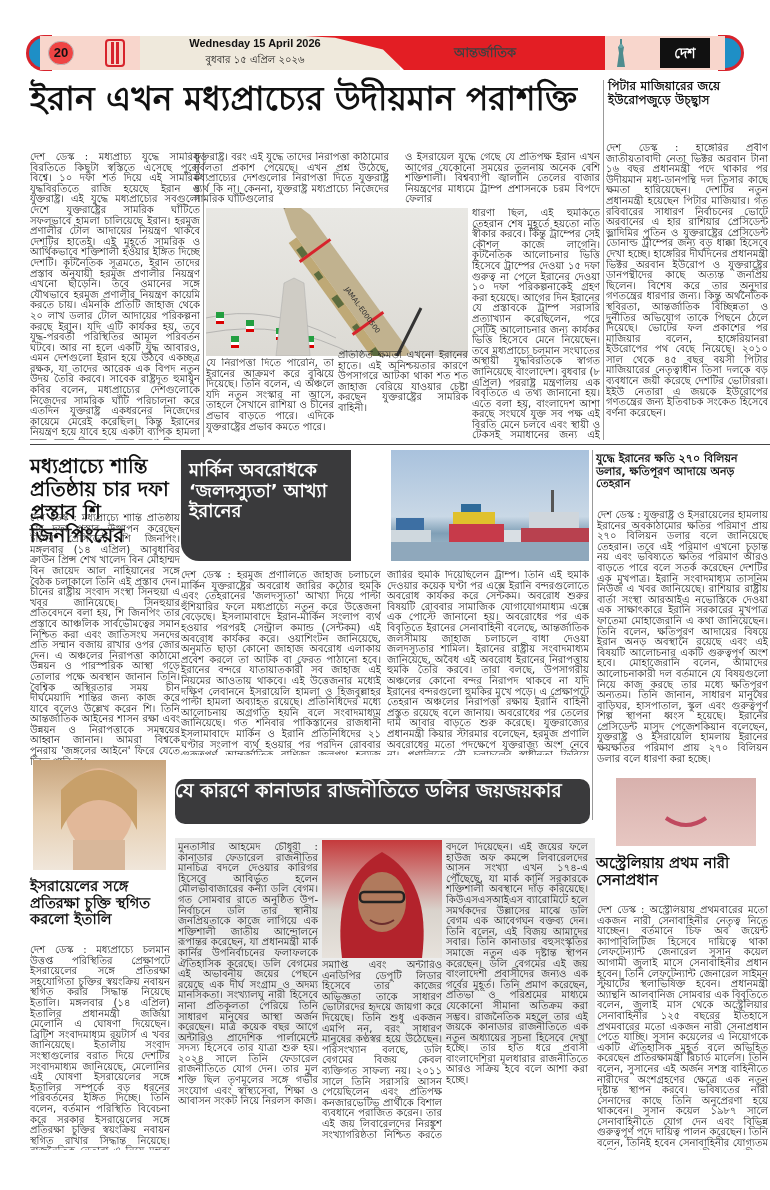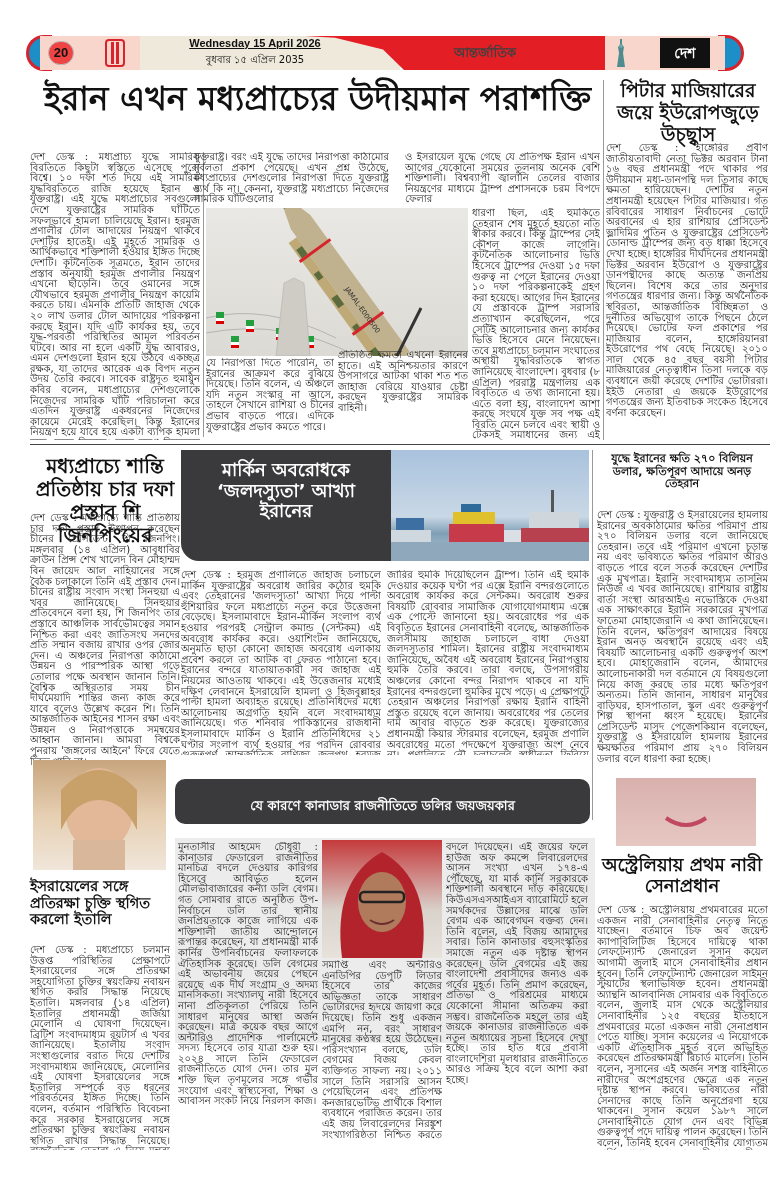--- a/index.html
+++ b/index.html
@@ -4,29 +4,29 @@
 <style>
   * { box-sizing: border-box; margin: 0; padding: 0; }
   body { width: 770px; height: 1190px; background: #fff; font-family: "DejaVu Sans", sans-serif; color: #111; position: relative; overflow: hidden; }
   .abs { position: absolute; }
   .hdr-cap-l { left: 26px; top: 35px; width: 26px; height: 36px; border-radius: 18px 0 0 18px; background: #1e8fc6; border: 3px solid #d7232c; border-right: none; }
   .hdr-cap-r { left: 718px; top: 35px; width: 26px; height: 36px; border-radius: 0 18px 18px 0; background: #1e8fc6; border: 3px solid #d7232c; border-left: none; }
   .hdr-pink-l { left: 40px; top: 36px; width: 100px; height: 34px; background: #f8d6cc; }
   .pgnum { left: 48px; top: 41px; width: 26px; height: 24px; border-radius: 12px; background: #ef4444; border: 1px solid #bbb; font: bold 13px "Liberation Sans", sans-serif; text-align: center; line-height: 22px; }
   .hdr-logo-l { left: 104px; top: 38px; width: 22px; height: 30px; }
   .hdr-date { left: 140px; top: 36px; width: 260px; height: 34px; background: #efe9dc; }
-  .date-en { left: 185px; top: 37px; width: 140px; font: bold 11px "Liberation Sans", sans-serif; text-align: center; text-decoration: underline; }
+  .date-en { left: 185px; top: 37px; width: 140px; font: bold 11px "Liberation Sans", sans-serif; text-align: center; }
   .date-bn { left: 185px; top: 52px; width: 140px; font: 10px "DejaVu Sans", sans-serif; text-align: center; }
   .hdr-red { left: 305px; top: 36px; width: 300px; height: 34px; background: #e31e24; clip-path: polygon(0 0,100% 0,100% 100%,33% 100%,26% 40%,10% 5%); }
   .section-label { left: 430px; top: 43px; width: 110px; color: #404040; font: bold 13px "DejaVu Sans", sans-serif; text-align: center; }
   .hdr-pink-r { left: 605px; top: 36px; width: 120px; height: 34px; background: #f8d6cc; }
   .liberty { left: 612px; top: 37px; width: 18px; height: 32px; }
   .brand-logo { left: 660px; top: 38px; width: 50px; height: 30px; background: #111; color: #fff; font: bold 14px "Liberation Sans", sans-serif; text-align: center; line-height: 30px; }
   
-  .headline { font-family: "DejaVu Sans", sans-serif; font-weight: bold; color: #111; text-align: center; line-height: 1.15; }
+  .headline { font-family: "DejaVu Sans", sans-serif; font-weight: bold; color: #111; text-align: left; line-height: 1.15; }
   .main-title { left: 30px; top: 80px; width: 575px; font-size: 33px; }
   .body { font-size: 10px; line-height: 10.6px; color: #222; text-align: justify; overflow: hidden; }
   .col-rule { background: #999; width: 1px; }
   .hrule { background: #444; height: 1px; }
   .photo { overflow: hidden; }
   .dark-box { background: #3a3a3c; color: #fff; }
 </style>
 </head>
 <body>
 
@@ -36,21 +36,21 @@
 <div class="abs pgnum">20</div>
 <div class="abs hdr-logo-l">
   <svg width="22" height="30" viewBox="0 0 22 30">
       <rect x="2" y="2" width="18" height="26" rx="3" fill="none" stroke="#d7232c" stroke-width="2"></rect>
       <rect x="7" y="4" width="3" height="22" fill="#d7232c"></rect>
       <rect x="12" y="4" width="3" height="22" fill="#d7232c"></rect>
     </svg>
 </div>
 <div class="abs hdr-date"></div>
 <div class="abs date-en">Wednesday 15 April 2026</div>
-<div class="abs date-bn">বুধবার ১৫ এপ্রিল 2035</div>
+<div class="abs date-bn">বুধবার ১৫ এপ্রিল ২০২৬</div>
 <div class="abs hdr-red"></div>
 <div class="abs section-label">আন্তর্জাতিক</div>
 <div class="abs hdr-pink-r"></div>
 <div class="abs liberty">
   <svg width="18" height="32" viewBox="0 0 18 32">
       <path d="M8 2 L10 2 L10 8 L12 10 L11 16 L13 30 L5 30 L7 16 L6 10 L8 8 Z" fill="#4f8c8e"></path>
       <circle cx="9" cy="9" r="2" fill="#6aa8aa"></circle>
     </svg>
 </div>
 <div class="abs brand-logo">দেশ</div>
@@ -103,29 +103,29 @@
       <text x="140" y="82" font-family="DejaVu Sans, sans-serif" font-size="7" fill="#333">JAMAL-E000500</text>
     </g>
     <line x1="190" y1="150" x2="215" y2="100" stroke="#333" stroke-width="3"></line>
   </svg>
 </div>
 <div class="abs body" style="left:206px;top:358px;width:128px;height:82px;">যে নিরাপত্তা দিতে পারেনি, তা ইরানের আক্রমণ করে বুঝিয়ে দিয়েছে। তিনি বলেন, এ অঞ্চলে যদি নতুন সংস্কার না আসে, তাহলে সেখানে রাশিয়া ও চীনের প্রভাব বাড়তে পারে। এদিকে যুক্তরাষ্ট্রের প্রভাব কমতে পারে।</div>
 <div class="abs body" style="left:338px;top:350px;width:130px;height:82px;">প্রতিষ্ঠিত ক্ষমতা এখনো ইরানের হাতে। এই অনিশ্চয়তার কারণে উপসাগরে আটকা থাকা শত শত জাহাজ বেরিয়ে যাওয়ার চেষ্টা করছেন যুক্তরাষ্ট্রের সামরিক বাহিনী।</div>
 <div class="abs body" style="left:472px;top:208px;width:128px;height:232px;">ধারণা ছিল, এই হুমকিতে তেহরান শেষ মুহূর্তে হয়তো নতি স্বীকার করবে। কিন্তু ট্রাম্পের সেই কৌশল কাজে লাগেনি। কূটনৈতিক আলোচনার ভিত্তি হিসেবে ট্রাম্পের দেওয়া ১৫ দফা গুরুত্ব না পেলে ইরানের দেওয়া ১০ দফা পরিকল্পনাকেই গ্রহণ করা হয়েছে। আগের দিন ইরানের যে প্রস্তাবকে ট্রাম্প সরাসরি প্রত্যাখ্যান করেছিলেন, পরে সেটিই আলোচনার জন্য কার্যকর ভিত্তি হিসেবে মেনে নিয়েছেন। তবে মধ্যপ্রাচ্যে চলমান সংঘাতের অস্থায়ী যুদ্ধবিরতিকে স্বাগত জানিয়েছে বাংলাদেশ। বুধবার (৮ এপ্রিল) পররাষ্ট্র মন্ত্রণালয় এক বিবৃতিতে এ তথ্য জানানো হয়। এতে বলা হয়, বাংলাদেশ আশা করছে সংঘর্ষে যুক্ত সব পক্ষ এই বিরতি মেনে চলবে এবং স্থায়ী ও টেকসই সমাধানের জন্য এই সুযোগটি ব্যবহার করবে, যাতে পুরো অঞ্চলে শান্তি ও স্থিতিশীলতা পুনঃপ্রতিষ্ঠা করা যায়। বাংলাদেশ সরকার কূটনৈতিক প্রচেষ্টায় যুক্ত সব পক্ষের প্রশংসা করেছে, যারা অস্ত্রবিরতির সুযোগ ও কার্যকারিতার ভূমিকা রেখেছেন। বাংলাদেশ পুনর্ব্যক্ত করেছে যে, সব বিরোধ শান্তিপূর্ণভাবে সংলাপ ও কূটনৈতিক মাধ্যমে সমাধান করা যায় এবং করা উচিত।</div>
 <div class="abs col-rule" style="left:603px;top:80px;height:360px;"></div>
 
-<div class="abs headline" style="left:608px;top:80px;width:160px;font-size:19px;">পিটার মাজিয়ারের জয়ে ইউরোপজুড়ে উচ্ছ্বাস</div>
+<div class="abs headline" style="left:608px;top:80px;width:160px;font-size:12px;">পিটার মাজিয়ারের জয়ে ইউরোপজুড়ে উচ্ছ্বাস</div>
 <div class="abs body" style="left:606px;top:143px;width:162px;height:300px;">দেশ ডেস্ক : হাঙ্গেরির প্রবীণ জাতীয়তাবাদী নেতা ভিক্টর অরবান টানা ১৬ বছর প্রধানমন্ত্রী পদে থাকার পর উদীয়মান মধ্য-ডানপন্থি দল তিসার কাছে ক্ষমতা হারিয়েছেন। দেশটির নতুন প্রধানমন্ত্রী হয়েছেন পিটার মাজিয়ার। গত রবিবারের সাধারণ নির্বাচনের ভোটে অরবানের এ হার রাশিয়ার প্রেসিডেন্ট ভ্লাদিমির পুতিন ও যুক্তরাষ্ট্রের প্রেসিডেন্ট ডোনাল্ড ট্রাম্পের জন্য বড় ধাক্কা হিসেবে দেখা হচ্ছে। হাঙ্গেরির দীর্ঘদিনের প্রধানমন্ত্রী ভিক্টর অরবান ইউরোপ ও যুক্তরাষ্ট্রের ডানপন্থীদের কাছে অত্যন্ত জনপ্রিয় ছিলেন। বিশেষ করে তার অনুদার গণতন্ত্রের ধারণার জন্য। কিন্তু অর্থনৈতিক স্থবিরতা, আন্তর্জাতিক বিচ্ছিন্নতা ও দুর্নীতির অভিযোগ তাকে পিছনে ঠেলে দিয়েছে। ভোটের ফল প্রকাশের পর মাজিয়ার বলেন, হাঙ্গেরিয়ানরা ইউরোপের পথ বেছে নিয়েছে। ২০১০ সাল থেকে ৪৫ বছর বয়সী পিটার মাজিয়ারের নেতৃত্বাধীন তিসা দলকে বড় ব্যবধানে জয়ী করেছে দেশটির ভোটাররা। ইইউ নেতারা এ জয়কে ইউরোপের গণতন্ত্রের জন্য ইতিবাচক সংকেত হিসেবে বর্ণনা করেছেন।</div>
 
 <div class="abs hrule" style="left:30px;top:444px;width:740px;"></div>
 
 <div class="abs headline" style="left:30px;top:455px;width:150px;font-size:20px;">মধ্যপ্রাচ্যে শান্তি প্রতিষ্ঠায় চার দফা প্রস্তাব শি জিনপিংয়ের</div>
 <div class="abs body" style="left:30px;top:513px;width:150px;height:260px;">দেশ ডেস্ক : মধ্যপ্রাচ্যে শান্তি প্রতিষ্ঠায় চার দফা প্রস্তাব উত্থাপন করেছেন চীনের প্রেসিডেন্ট শি জিনপিং। মঙ্গলবার (১৪ এপ্রিল) আবুধাবির ক্রাউন প্রিন্স শেখ খালেদ বিন মোহাম্মদ বিন জায়েদ আল নাহিয়ানের সঙ্গে বৈঠক চলাকালে তিনি এই প্রস্তাব দেন। চীনের রাষ্ট্রীয় সংবাদ সংস্থা সিনহুয়া এ খবর জানিয়েছে। সিনহুয়ার প্রতিবেদনে বলা হয়, শি জিনপিং তার প্রস্তাবে আঞ্চলিক সার্বভৌমত্বের সমান নিশ্চিত করা এবং জাতিসংঘ সনদের প্রতি সম্মান বজায় রাখার ওপর জোর দেন। এ অঞ্চলের নিরাপত্তা কাঠামো উন্নয়ন ও পারস্পরিক আস্থা গড়ে তোলার পক্ষে অবস্থান জানান তিনি। বৈশ্বিক অস্থিরতার সময় চীন দীর্ঘমেয়াদি শান্তির জন্য কাজ করে যাবে বলেও উল্লেখ করেন শি। তিনি আন্তর্জাতিক আইনের শাসন রক্ষা এবং উন্নয়ন ও নিরাপত্তাকে সমন্বয়ের আহ্বান জানান। আমরা বিশ্বকে পুনরায় 'জঙ্গলের আইনে' ফিরে যেতে দিতে পারি না।</div>
 
-<div class="abs dark-box" style="left:181px;top:450px;width:210px;height:111px;border-radius:0 0 0 18px;">
+<div class="abs dark-box" style="left:181px;top:450px;width:170px;height:111px;border-radius:0 0 0 18px;">
   <div class="headline" style="color:#fff;font-size:18px;padding:10px 8px;">মার্কিন অবরোধকে ‘জলদস্যুতা’ আখ্যা ইরানের</div>
 </div>
 <div class="abs photo" style="left:391px;top:450px;width:198px;height:111px;background:linear-gradient(180deg,#a9c2dd 0%,#c9d8e6 60%,#7f9fb6 75%,#b9cbd8 100%);">
   <svg width="198" height="111" viewBox="0 0 198 111">
     <rect x="0" y="80" width="40" height="12" fill="#cfd8de"></rect>
       <rect x="5" y="68" width="28" height="12" fill="#3d6fa3"></rect>
     <rect x="58" y="74" width="55" height="18" fill="#c73a4a"></rect>
       <rect x="62" y="62" width="42" height="12" fill="#e0c12c"></rect>
       <rect x="70" y="54" width="20" height="8" fill="#2f6b9a"></rect>
     <rect x="113" y="80" width="18" height="12" fill="#d9dfe4"></rect>
@@ -146,34 +146,34 @@
   <svg width="133" height="110" viewBox="0 0 133 110">
       <ellipse cx="66" cy="50" rx="34" ry="42" fill="#e2b899"></ellipse>
       <path d="M28 30 Q66 -10 104 30 L104 70 Q90 40 66 40 Q42 40 28 70 Z" fill="#c8a06a"></path>
       <rect x="40" y="80" width="52" height="30" fill="#d8b79a"></rect>
     </svg>
 </div>
 <div class="abs headline" style="left:30px;top:878px;width:150px;font-size:14.5px;text-align:left;">ইসরায়েলের সঙ্গে প্রতিরক্ষা চুক্তি স্থগিত করলো ইতালি</div>
 <div class="abs body" style="left:30px;top:945px;width:140px;height:205px;">দেশ ডেস্ক : মধ্যপ্রাচ্যে চলমান উত্তপ্ত পরিস্থিতির প্রেক্ষাপটে ইসরায়েলের সঙ্গে প্রতিরক্ষা সহযোগিতা চুক্তির স্বয়ংক্রিয় নবায়ন স্থগিত করার সিদ্ধান্ত নিয়েছে ইতালি। মঙ্গলবার (১৪ এপ্রিল) ইতালির প্রধানমন্ত্রী জর্জিয়া মেলোনি এ ঘোষণা দিয়েছেন। ব্রিটিশ সংবাদমাধ্যম রয়টার্স এ খবর জানিয়েছে। ইতালীয় সংবাদ সংস্থাগুলোর বরাত দিয়ে দেশটির সংবাদমাধ্যম জানিয়েছে, মেলোনির এই ঘোষণা ইসরায়েলের সঙ্গে ইতালির সম্পর্কে বড় ধরনের পরিবর্তনের ইঙ্গিত দিচ্ছে। তিনি বলেন, বর্তমান পরিস্থিতি বিবেচনা করে সরকার ইসরায়েলের সঙ্গে প্রতিরক্ষা চুক্তির স্বয়ংক্রিয় নবায়ন স্থগিত রাখার সিদ্ধান্ত নিয়েছে। রাজনৈতিক নেতারা এ নিয়ে মন্তব্য করেননি। তবে এটি দ্বিপক্ষীয় প্রতিরক্ষা সম্পর্কের জন্য গুরুত্বপূর্ণ মোড় বলে মনে করা হচ্ছে। সূত্রটি আরও জানায়, সোমবার পররাষ্ট্রমন্ত্রী আন্তোনিও তাজানি, প্রতিরক্ষামন্ত্রী গুইদো ক্রোসেত্তো এবং উপপ্রধানমন্ত্রী মাত্তেও সালভিনির সঙ্গে বৈঠক করে এ সিদ্ধান্ত নেন প্রধানমন্ত্রী মেলোনি।</div>
 
 <div class="abs dark-box" style="left:175px;top:779px;width:415px;height:45px;border-radius:10px;">
-  <div class="headline" style="color:#fff;font-size:13px;padding-top:20px;">যে কারণে কানাডার রাজনীতিতে ডলির জয়জয়কার</div>
+  <div class="headline" style="color:#fff;font-size:19px;padding-top:1px;">যে কারণে কানাডার রাজনীতিতে ডলির জয়জয়কার</div>
 </div>
 <div style="position:absolute;left:175px;top:838px;width:420px;height:205px;background:#ececec;"></div>
 <div class="abs body" style="left:178px;top:842px;width:140px;height:300px;">মুনতাসীর আহমেদ চৌধুরী : কানাডার ফেডারেল রাজনীতির মানচিত্র বদলে দেওয়ার কারিগর হিসেবে আবির্ভূত হলেন মৌলভীবাজারের কন্যা ডলি বেগম। গত সোমবার রাতে অনুষ্ঠিত উপ-নির্বাচনে ডলি তার স্থানীয় জনপ্রিয়তাকে কাজে লাগিয়ে এক শক্তিশালী জাতীয় আন্দোলনে রূপান্তর করেছেন, যা প্রধানমন্ত্রী মার্ক কার্নির উপনির্বাচনের ফলাফলকে ঐতিহাসিক করেছে। ডলি বেগমের এই অভাবনীয় জয়ের পেছনে রয়েছে এক দীর্ঘ সংগ্রাম ও অদম্য মানসিকতা। সংখ্যালঘু নারী হিসেবে নানা প্রতিকূলতা পেরিয়ে তিনি সাধারণ মানুষের আস্থা অর্জন করেছেন। মাত্র কয়েক বছর আগে অন্টারিও প্রাদেশিক পার্লামেন্টে সদস্য হিসেবে তার যাত্রা শুরু হয়। ২০২৪ সালে তিনি ফেডারেল রাজনীতিতে যোগ দেন। তার মূল শক্তি ছিল তৃণমূলের সঙ্গে গভীর সংযোগ এবং স্বাস্থ্যসেবা, শিক্ষা ও আবাসন সংকট নিয়ে নিরলস কাজ।</div>
 <div class="abs photo" style="left:322px;top:840px;width:120px;height:118px;background:linear-gradient(180deg,#c53a3c 0%,#d9d3cc 60%,#e7e2dc 100%);">
   <svg width="120" height="118" viewBox="0 0 120 118">
       <path d="M20 118 Q10 40 60 12 Q110 40 100 118 Z" fill="#b3232c"></path>
       <ellipse cx="60" cy="62" rx="24" ry="30" fill="#b07a5d"></ellipse>
       <rect x="38" y="52" width="44" height="10" rx="4" fill="none" stroke="#222" stroke-width="2.5"></rect>
       <path d="M48 80 Q60 88 72 80" stroke="#6b2d2d" stroke-width="2" fill="none"></path>
     </svg>
 </div>
 <div class="abs body" style="left:322px;top:960px;width:120px;height:180px;">সমাপ্তি এবং অন্টারিও এনডিপির ডেপুটি লিডার হিসেবে তার কাজের অভিজ্ঞতা তাকে সাধারণ ভোটারদের হৃদয়ে জায়গা করে দিয়েছে। তিনি শুধু একজন এমপি নন, বরং সাধারণ মানুষের কণ্ঠস্বর হয়ে উঠেছেন। পরিসংখ্যান বলছে, ডলি বেগমের বিজয় কেবল ব্যক্তিগত সাফল্য নয়। ২০১১ সালে তিনি সরাসরি আসন পেয়েছিলেন এবং প্রতিপক্ষ কনজারভেটিভ প্রার্থীকে বিশাল ব্যবধানে পরাজিত করেন। তার এই জয় লিবারেলদের নিরঙ্কুশ সংখ্যাগরিষ্ঠতা নিশ্চিত করতে সাহায্য করেছে (৩৮.৪%) পেছনে ফেলেছেন। এনডিপি মাত্র ৬ শতাংশে নেমে আসে। যে ডলি একাই পুরো রাজনৈতিক সমীকরণ</div>
 <div class="abs body" style="left:446px;top:842px;width:142px;height:300px;">বদলে দিয়েছেন। এই জয়ের ফলে হাউজ অফ কমন্সে লিবারেলদের আসন সংখ্যা এখন ১৭৪-এ পৌঁছেছে, যা মার্ক কার্নি সরকারকে শক্তিশালী অবস্থানে দাঁড় করিয়েছে। কিউএসএসআইএস ব্যারোমিটে হলে সমর্থকদের উল্লাসের মাঝে ডলি বেগম এক আবেগঘন বক্তব্য দেন। তিনি বলেন, এই বিজয় আমাদের সবার। তিনি কানাডার বহুসংস্কৃতির সমাজে নতুন এক দৃষ্টান্ত স্থাপন করেছেন। ডলি বেগমের এই জয় বাংলাদেশী প্রবাসীদের জন্যও এক গর্বের মুহূর্ত। তিনি প্রমাণ করেছেন, প্রতিভা ও পরিশ্রমের মাধ্যমে যেকোনো সীমানা অতিক্রম করা সম্ভব। রাজনৈতিক মহলে তার এই জয়কে কানাডার রাজনীতিতে এক নতুন অধ্যায়ের সূচনা হিসেবে দেখা হচ্ছে। তার হাত ধরে প্রবাসী বাংলাদেশিরা মূলধারার রাজনীতিতে আরও সক্রিয় হবে বলে আশা করা হচ্ছে।</div>
 
 <div class="abs photo" style="left:616px;top:778px;width:140px;height:68px;background:linear-gradient(180deg,#d8b1ad 0%,#e7c7c2 100%);">
   <svg width="140" height="68" viewBox="0 0 140 68">
       <path d="M50 40 Q70 54 90 40" stroke="#c0495f" stroke-width="4" fill="none"></path>
     </svg>
 </div>
-<div class="abs headline" style="left:596px;top:855px;width:172px;font-size:18px;">অস্ট্রেলিয়ায় প্রথম নারী সেনাপ্রধান</div>
+<div class="abs headline" style="left:596px;top:855px;width:172px;font-size:15px;">অস্ট্রেলিয়ায় প্রথম নারী সেনাপ্রধান</div>
 <div class="abs body" style="left:597px;top:905px;width:171px;height:245px;">দেশ ডেস্ক : অস্ট্রেলিয়ায় প্রথমবারের মতো একজন নারী সেনাবাহিনীর নেতৃত্ব নিতে যাচ্ছেন। বর্তমানে চিফ অব জয়েন্ট ক্যাপাবিলিটিজ হিসেবে দায়িত্বে থাকা লেফটেন্যান্ট জেনারেল সুসান কয়েল আগামী জুলাই মাসে সেনাবাহিনীর প্রধান হবেন। তিনি লেফটেন্যান্ট জেনারেল সাইমন স্টুয়ার্টের স্থলাভিষিক্ত হবেন। প্রধানমন্ত্রী অ্যান্থনি আলবানিজ সোমবার এক বিবৃতিতে বলেন, জুলাই মাস থেকে অস্ট্রেলিয়ার সেনাবাহিনীর ১২৫ বছরের ইতিহাসে প্রথমবারের মতো একজন নারী সেনাপ্রধান পেতে যাচ্ছি। সুসান কয়েলের এ নিয়োগকে একটি ঐতিহাসিক মুহূর্ত বলে অভিহিত করেছেন প্রতিরক্ষামন্ত্রী রিচার্ড মার্লেস। তিনি বলেন, সুসানের এই অর্জন সশস্ত্র বাহিনীতে নারীদের অংশগ্রহণের ক্ষেত্রে এক নতুন দৃষ্টান্ত স্থাপন করবে। ভবিষ্যতের নারী সেনাদের কাছে তিনি অনুপ্রেরণা হয়ে থাকবেন। সুসান কয়েল ১৯৮৭ সালে সেনাবাহিনীতে যোগ দেন এবং বিভিন্ন গুরুত্বপূর্ণ পদে দায়িত্ব পালন করেছেন। তিনি বলেন, তিনিই হবেন সেনাবাহিনীর যোগ্যতম সার্ভিস শাখার নেতৃত্বদানকারী প্রথম নারী।</div>
 
 </body></html>

